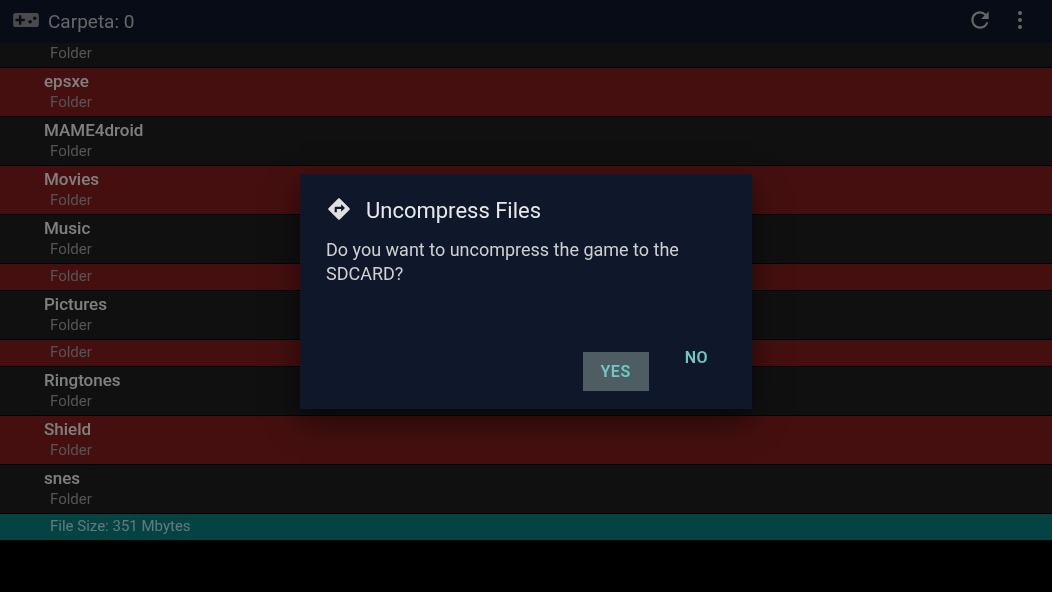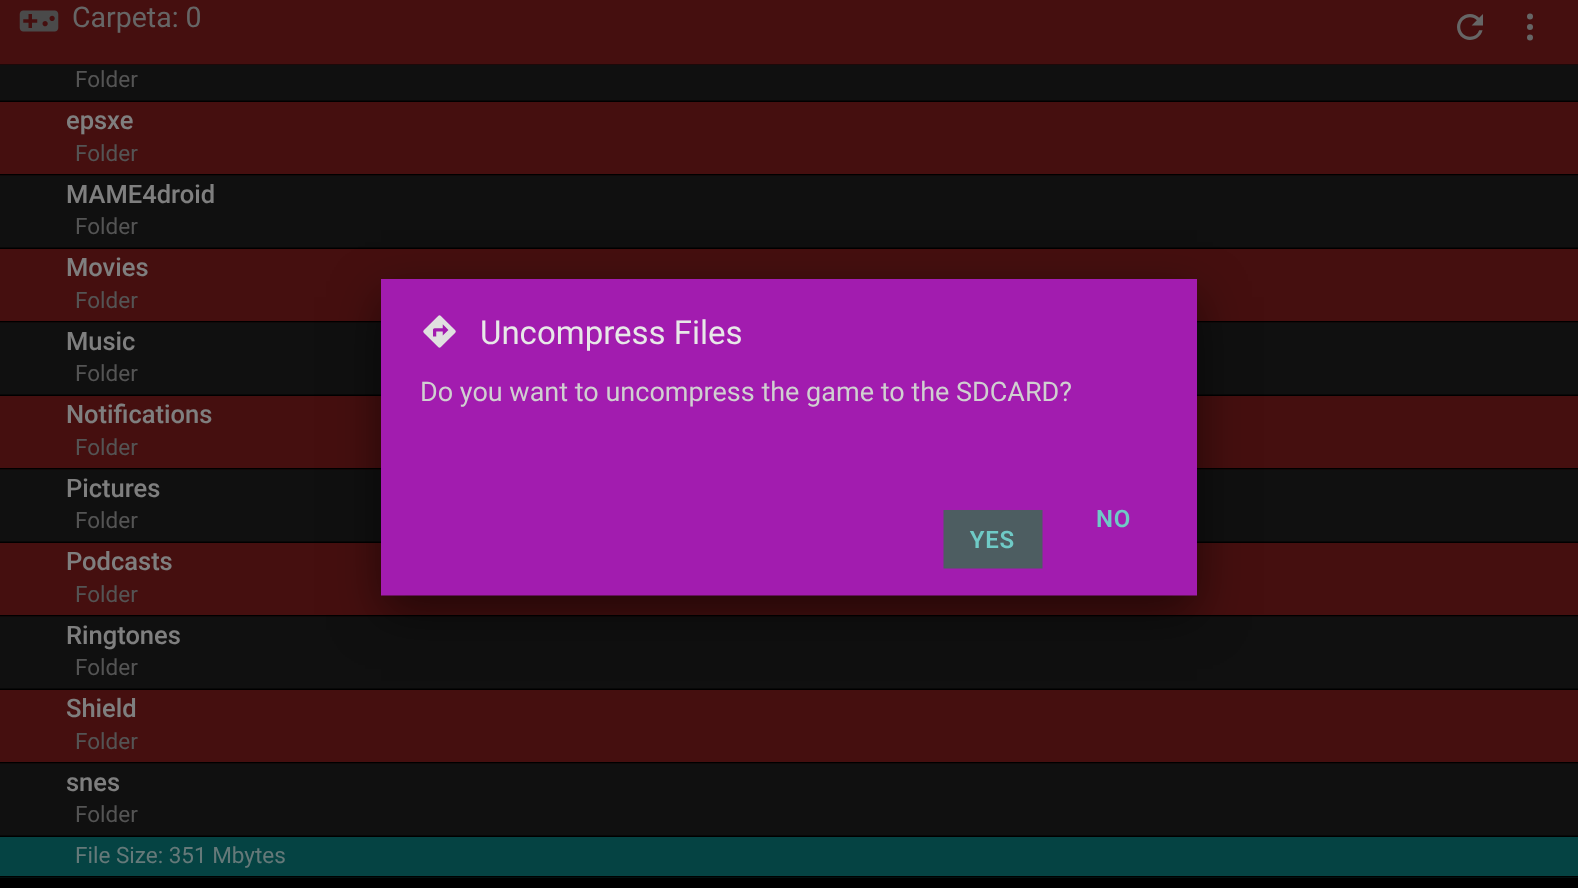--- a/index.html
+++ b/index.html
@@ -1,21 +1,22 @@
 <!DOCTYPE html>
 <html><head>
   <meta charset="utf-8">
   <style>
     * { margin: 0; padding: 0; box-sizing: border-box; font-family: Roboto, Arial, sans-serif; }
     body { width: 1052px; height: 592px; background: #000; overflow: hidden; position: relative; }
     
     .app-bar {
       height: 43px;
-      background: #7f1d1d;
+      background: #0f172a;
       display: flex;
+      align-items: center;
       padding: 0 12px;
       color: #ccc;
     }
     .app-bar-title { font-size: 19px; color: #bbb; margin-left: 8px; }
     .app-bar-spacer { flex: 1; }
     .app-bar-action { width: 40px; height: 40px; display: flex; align-items: center; justify-content: center; cursor: pointer; }
     
     .file-list { height: 549px; overflow-y: hidden; }
     .list-item {
       padding: 2px 44px 3px 44px;
@@ -29,22 +30,22 @@
     .list-item.selected .item-name { color: #fff; }
     .list-item.selected .item-sub { color: #b8dcdc; }
     .list-item.first-partial { padding-top: 0; }
     
     .overlay {
       position: absolute; top: 0; left: 0; right: 0; bottom: 0;
       background: rgba(0,0,0,0.45);
       display: flex; align-items: center; justify-content: center;
     }
     .dialog {
-      width: 544px;
-      background: #a21caf;
+      width: 452px;
+      background: #0f172a;
       box-shadow: 0 12px 30px rgba(0,0,0,0.5);
       padding: 22px 26px 18px 26px;
       margin-top: -10px;
     }
     .dialog-header { display: flex; align-items: center; gap: 14px; margin-bottom: 12px; }
     .dialog-title { color: #e8e8e8; font-size: 22px; font-weight: 400; }
     .dialog-message { color: #d0d0d0; font-size: 18px; line-height: 24px; }
     .dialog-actions { display: flex; justify-content: flex-end; gap: 18px; margin-top: 38px; }
     .dialog-btn {
       background: transparent; border: none; color: #6fcac6;
@@ -98,29 +99,27 @@
     </div>
     <div class="list-item">
       <div class="item-name">Movies</div>
       <div class="item-sub">Folder</div>
     </div>
     <div class="list-item">
       <div class="item-name">Music</div>
       <div class="item-sub">Folder</div>
     </div>
     <div class="list-item">
-      <div class="item-name">Notifications</div>
       <div class="item-sub">Folder</div>
     </div>
     <div class="list-item">
       <div class="item-name">Pictures</div>
       <div class="item-sub">Folder</div>
     </div>
     <div class="list-item">
-      <div class="item-name">Podcasts</div>
       <div class="item-sub">Folder</div>
     </div>
     <div class="list-item">
       <div class="item-name">Ringtones</div>
       <div class="item-sub">Folder</div>
     </div>
     <div class="list-item">
       <div class="item-name">Shield</div>
       <div class="item-sub">Folder</div>
     </div>

